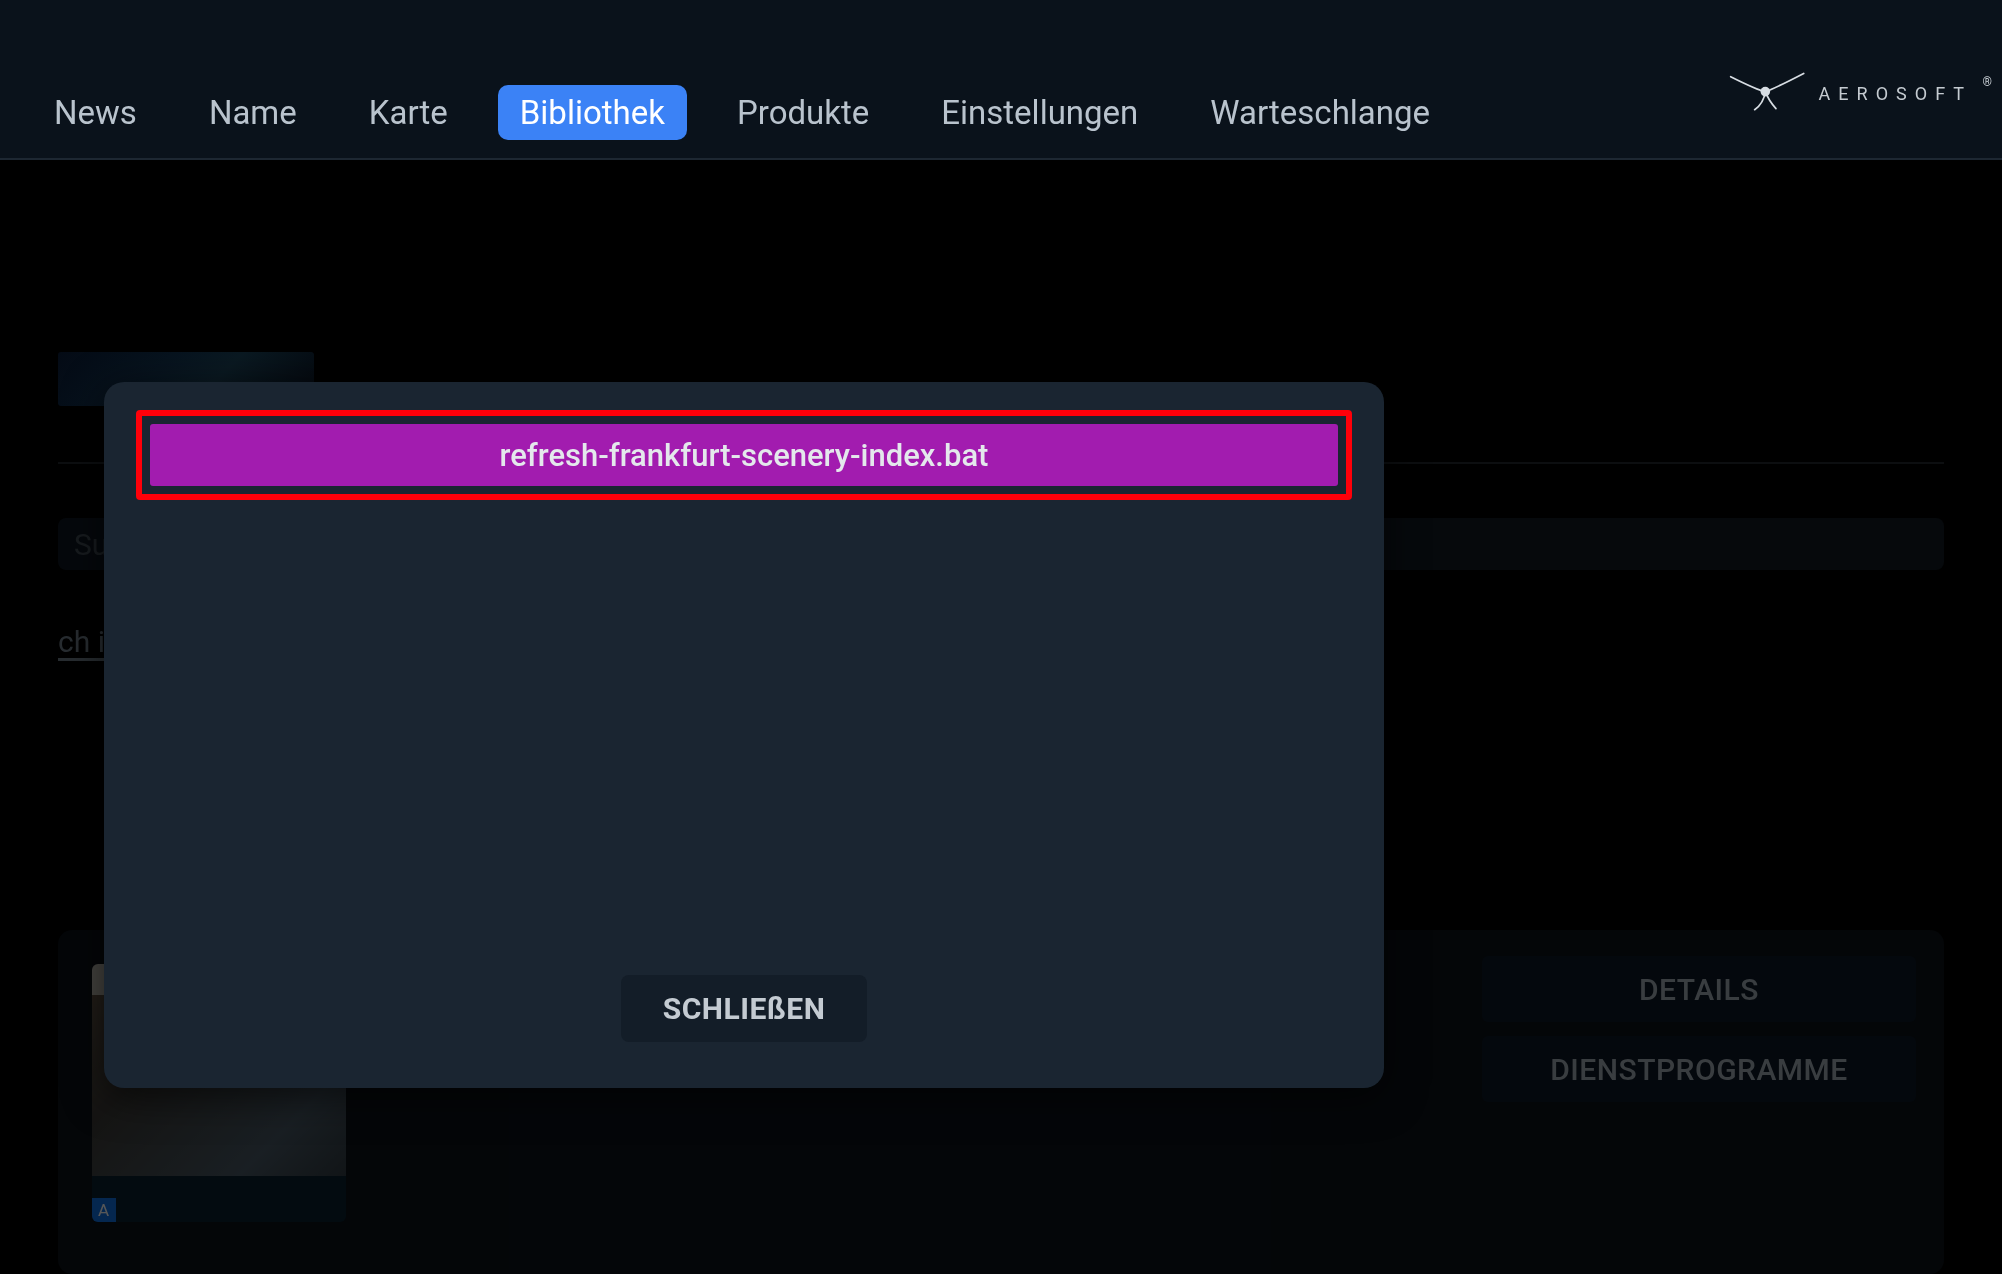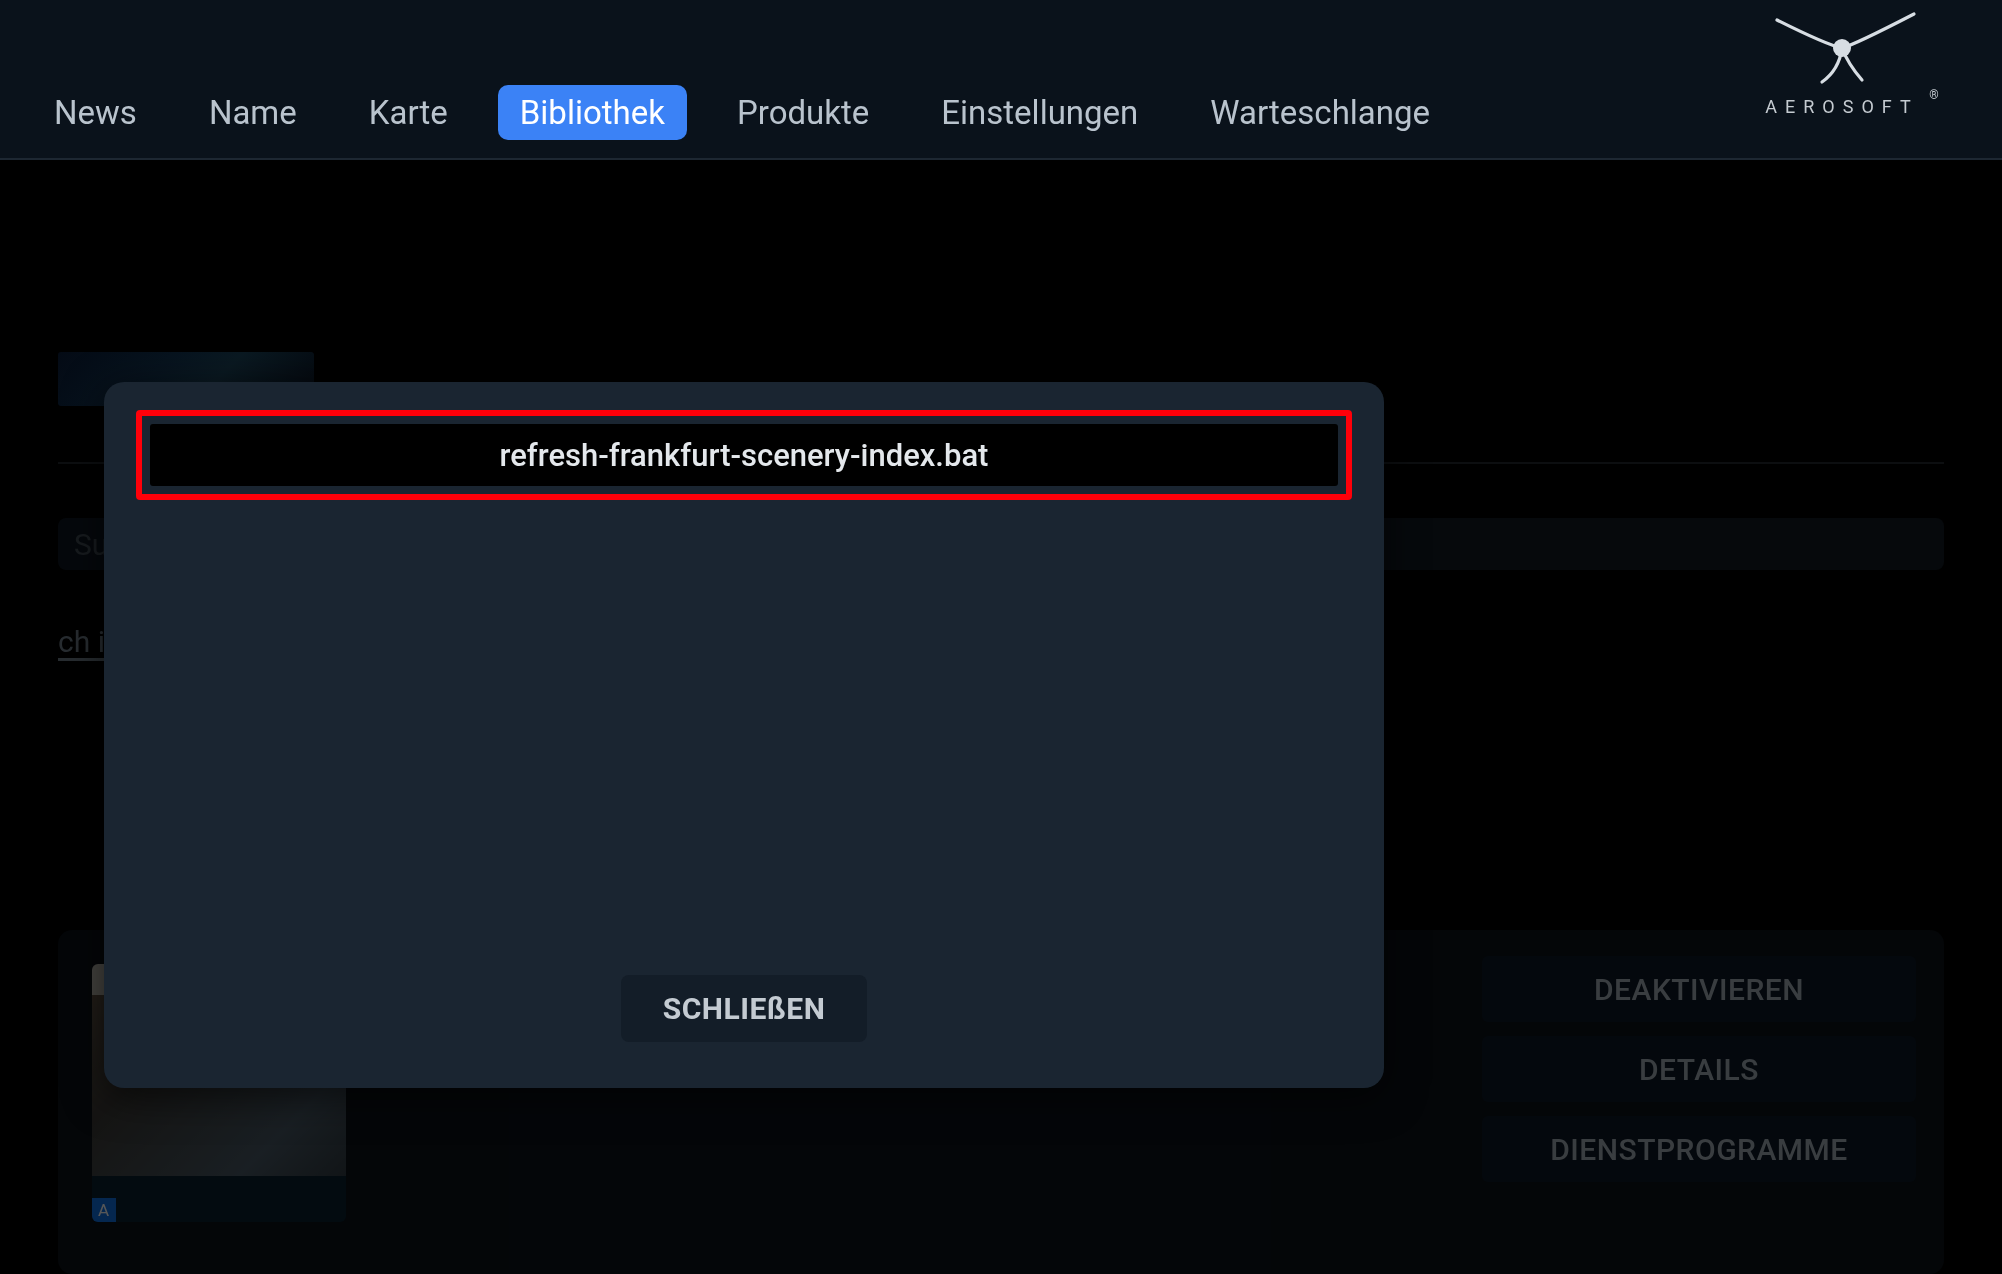--- a/index.html
+++ b/index.html
@@ -44,21 +44,21 @@
     color: #ffffff;
   }
 
   .brand {
     position: absolute;
     right: 30px;
     top: 0;
     height: 180px;
     width: 260px;
     display: flex;
-    flex-direction: column;
+    flex-direction: row;
     align-items: center;
     justify-content: flex-start;
   }
   .brand svg {
     width: 200px;
     height: 90px;
   }
   .brand-text {
     font-size: 18px;
     letter-spacing: 8px;
@@ -218,21 +218,21 @@
   }
 
   .bat-row {
     position: relative;
     border: 6px solid #ff0009;
     border-radius: 4px;
     padding: 8px;
   }
   .bat-inner {
     height: 62px;
-    background: #000000;
+    background: #a21caf;
     display: flex;
     align-items: center;
     justify-content: center;
     font-size: 31px;
     font-weight: 500;
     color: #e4e8ec;
     border-radius: 3px;
   }
 
   .close-btn {
@@ -292,23 +292,20 @@
     <span class="link">ch im Abschnitt Andere Produkte</span>
   </div>
 
   <div class="product-card">
     <div class="thumb">
       <div class="badge">A</div>
     </div>
 
     <div class="action-col">
       <div class="action-btn">
-          <span>DEAKTIVIEREN</span>
-        </div>
-      <div class="action-btn">
           <span>DETAILS</span>
         </div>
       <div class="action-btn">
           <span>DIENSTPROGRAMME</span>
         </div>
 
     </div>
   </div>
 </div>
 

